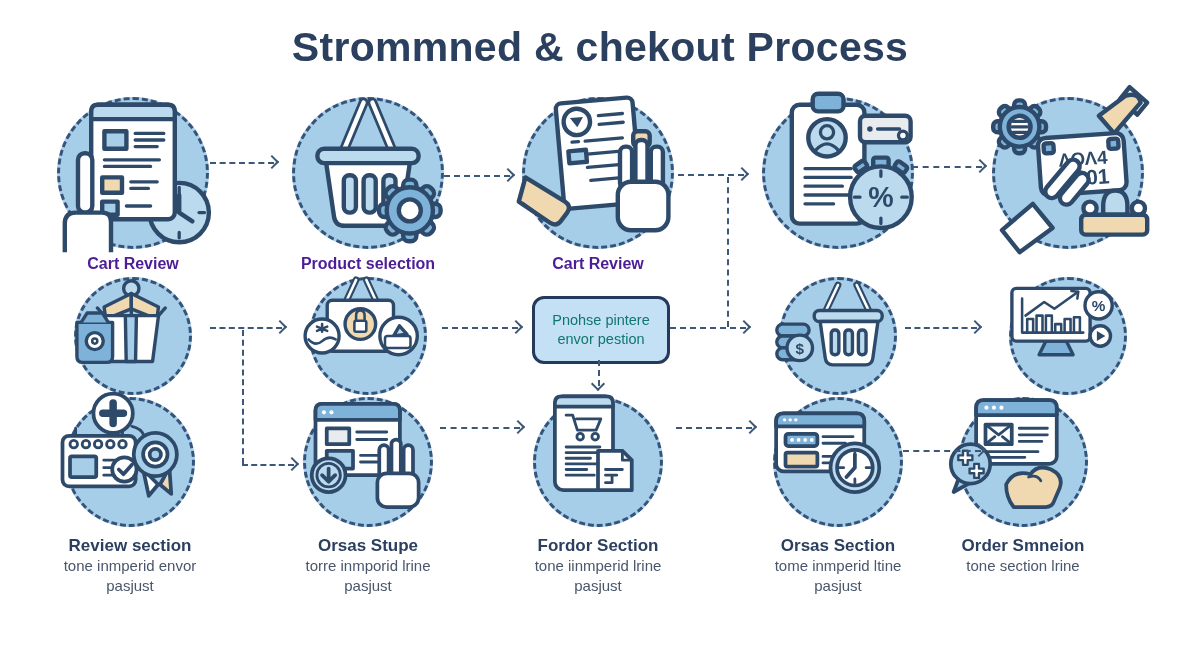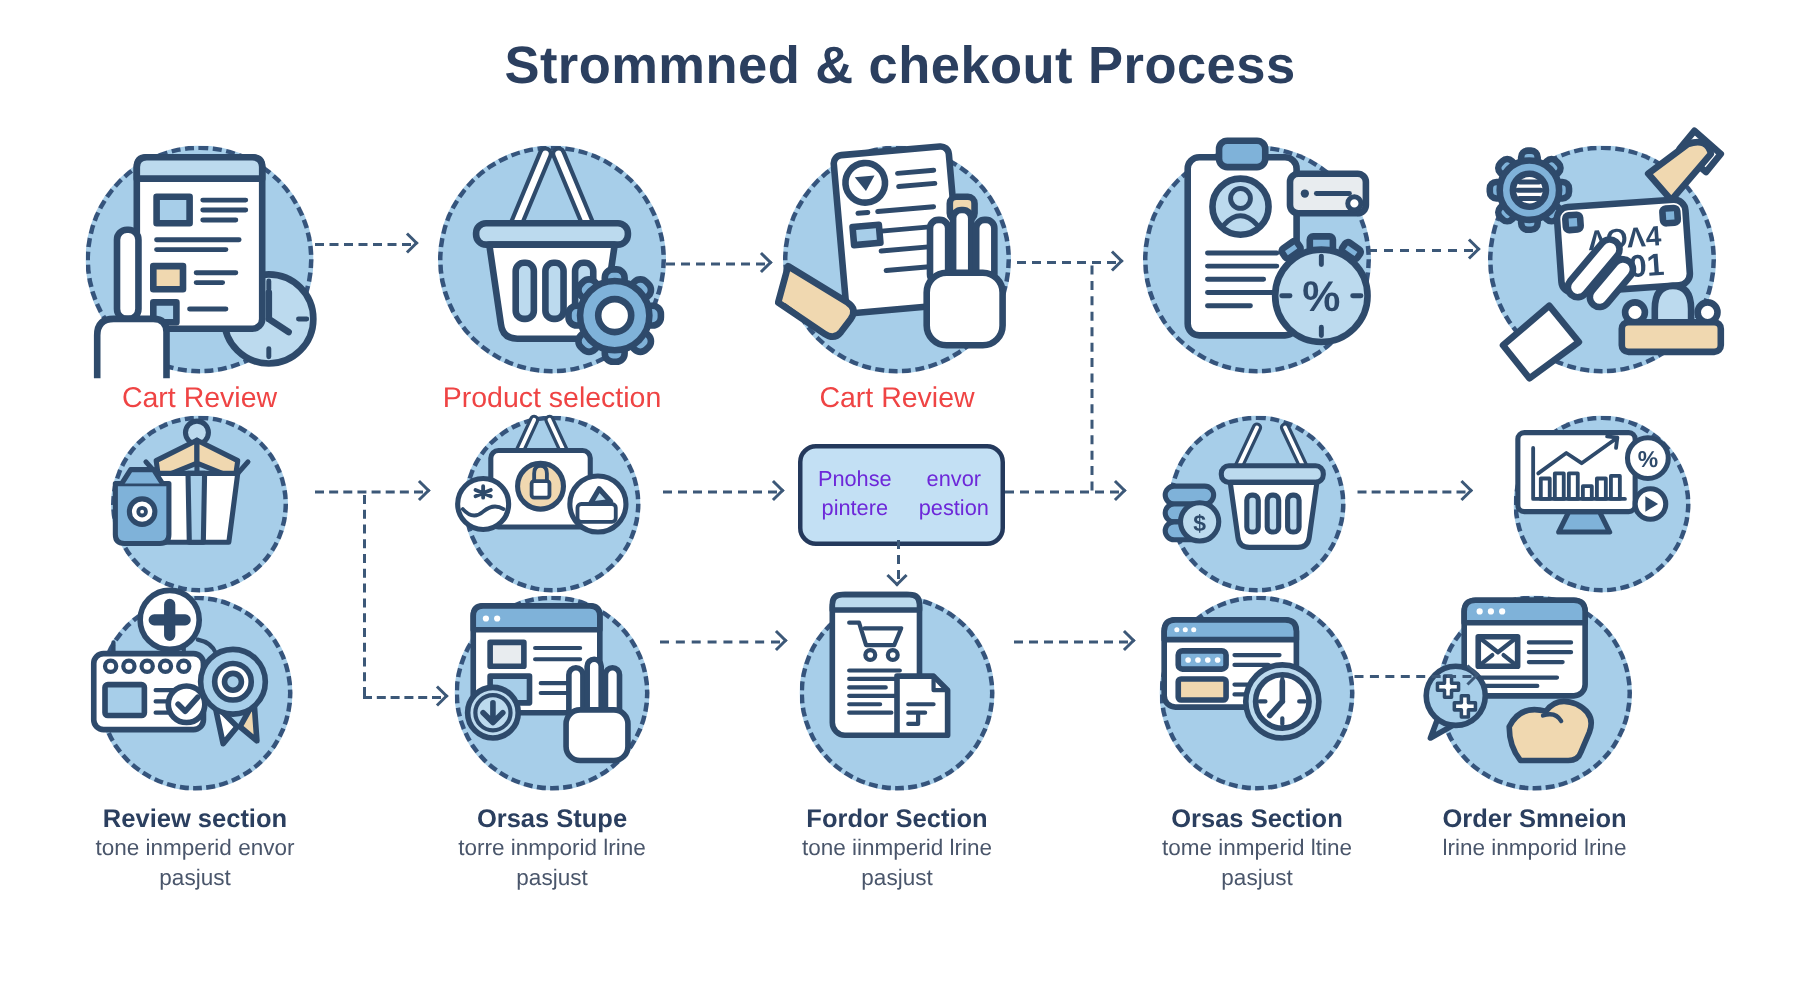--- a/index.html
+++ b/index.html
@@ -1,35 +1,35 @@
 <!DOCTYPE html>
 <html><head>
 <meta charset="utf-8">
 <style>
   html,body{margin:0;padding:0;background:#fff;}
   .stage{position:relative;width:1200px;height:654px;background:#ffffff;overflow:hidden;
          font-family:"Liberation Sans","DejaVu Sans",sans-serif;}
   .title{position:absolute;top:24px;left:0;width:100%;text-align:center;
-         font-size:35px;font-weight:bold;color:#2b3f5f;letter-spacing:.3px;}
+         font-size:41px;font-weight:bold;color:#2b3f5f;letter-spacing:.3px;}
   .cell{position:absolute;width:230px;display:flex;flex-direction:column;align-items:center;}
   .bubble{position:relative;border-radius:50%;background:#a7cee9;border:3px dashed #35547c;}
   .b1{width:146px;height:146px;}
   .b2{width:112px;height:112px;}
   .b3{width:124px;height:124px;}
   .bubble svg{position:absolute;left:50%;top:50%;transform:translate(-50%,-50%);overflow:visible;}
   .b1 svg{width:176px;height:176px;}
   .b2 svg{width:136px;height:136px;}
   .b3 svg{width:150px;height:150px;}
-  .lbl1{margin-top:6px;font-size:19px;font-weight:normal;color:#ef4444;text-align:center;}
+  .lbl1{margin-top:6px;font-size:16px;font-weight:bold;color:#4c1d95;text-align:center;}
   .lbl3{margin-top:9px;font-size:17px;font-weight:bold;color:#2b3f5f;text-align:center;}
   .sub{font-size:15px;line-height:20px;color:#4a566b;text-align:center;}
   .notebox{position:absolute;left:532px;top:296px;width:132px;height:62px;background:#c3e0f4;
-           border:3px solid #24395c;border-radius:12px;display:flex;flex-direction:row;
+           border:3px solid #24395c;border-radius:12px;display:flex;flex-direction:column;
            align-items:center;justify-content:center;font-size:14.5px;line-height:19px;
-           color:#6d28d9;font-weight:500;text-align:center;}
+           color:#0f766e;font-weight:500;text-align:center;}
   .dashH{position:absolute;height:0;border-top:2.5px dashed #3c5878;}
   .dashV{position:absolute;width:0;border-left:2.5px dashed #3c5878;}
   .arrR::after{content:"";position:absolute;right:-3px;top:-6.8px;width:8px;height:8px;
                border-top:2.5px solid #3c5878;border-right:2.5px solid #3c5878;transform:rotate(45deg);}
   .arrD::after{content:"";position:absolute;bottom:-3px;left:-6.8px;width:8px;height:8px;
                border-bottom:2.5px solid #3c5878;border-left:2.5px solid #3c5878;transform:rotate(-45deg);}
   
   .s{fill:none;stroke:#2e4a6b;stroke-width:4;stroke-linecap:round;stroke-linejoin:round;}
   .s3{fill:none;stroke:#2e4a6b;stroke-width:3;stroke-linecap:round;stroke-linejoin:round;}
   .f0{fill:#ffffff;stroke:#2e4a6b;stroke-width:4;stroke-linejoin:round;}
@@ -375,21 +375,21 @@
         <path class="s3" d="M76,44 h30 M76,51 h30 M76,58 h24 M40,69 h56 M40,75 h42"></path>
         <path class="f4" d="M12,96 l-6,16 16,-9 z"></path>
         <circle class="f4" cx="24" cy="82" r="21"></circle>
         <path d="M16,68 h5 v5 h5 v5 h-5 v5 h-5 v-5 h-5 v-5 h5 z" fill="#fff" stroke="#2e4a6b" stroke-width="2.5" stroke-linejoin="round"></path>
         <path d="M28,82 h5 v5 h5 v5 h-5 v5 h-5 v-5 h-5 v-5 h5 z" fill="#fff" stroke="#2e4a6b" stroke-width="2.5" stroke-linejoin="round"></path>
         <path class="f3" d="M62,104 q8,-16 26,-11 q8,-11 22,-5 q14,7 9,20 l-6,14 q-2,6 -9,6 H70 q-8,-10 -8,-24 z"></path>
         <path class="s3" d="M86,96 q9,-3 13,4"></path>
       </svg>
     </div>
     <div class="lbl3">Order Smneion</div>
-    <div class="sub">lrine inmporid lrine</div>
+    <div class="sub">tone section lrine</div>
     <div class="sub"></div>
   </div>
 
   <div class="dashH arrR" style="left:210px;top:162px;width:64px"></div>
   <div class="dashH arrR" style="left:444px;top:175px;width:66px"></div>
   <div class="dashH arrR" style="left:678px;top:174px;width:66px"></div>
   <div class="dashH arrR" style="left:912px;top:166px;width:70px"></div>
   <div class="dashV" style="left:727px;top:177px;height:150px"></div>
 
   <div class="dashH arrR" style="left:210px;top:327px;width:72px"></div>

